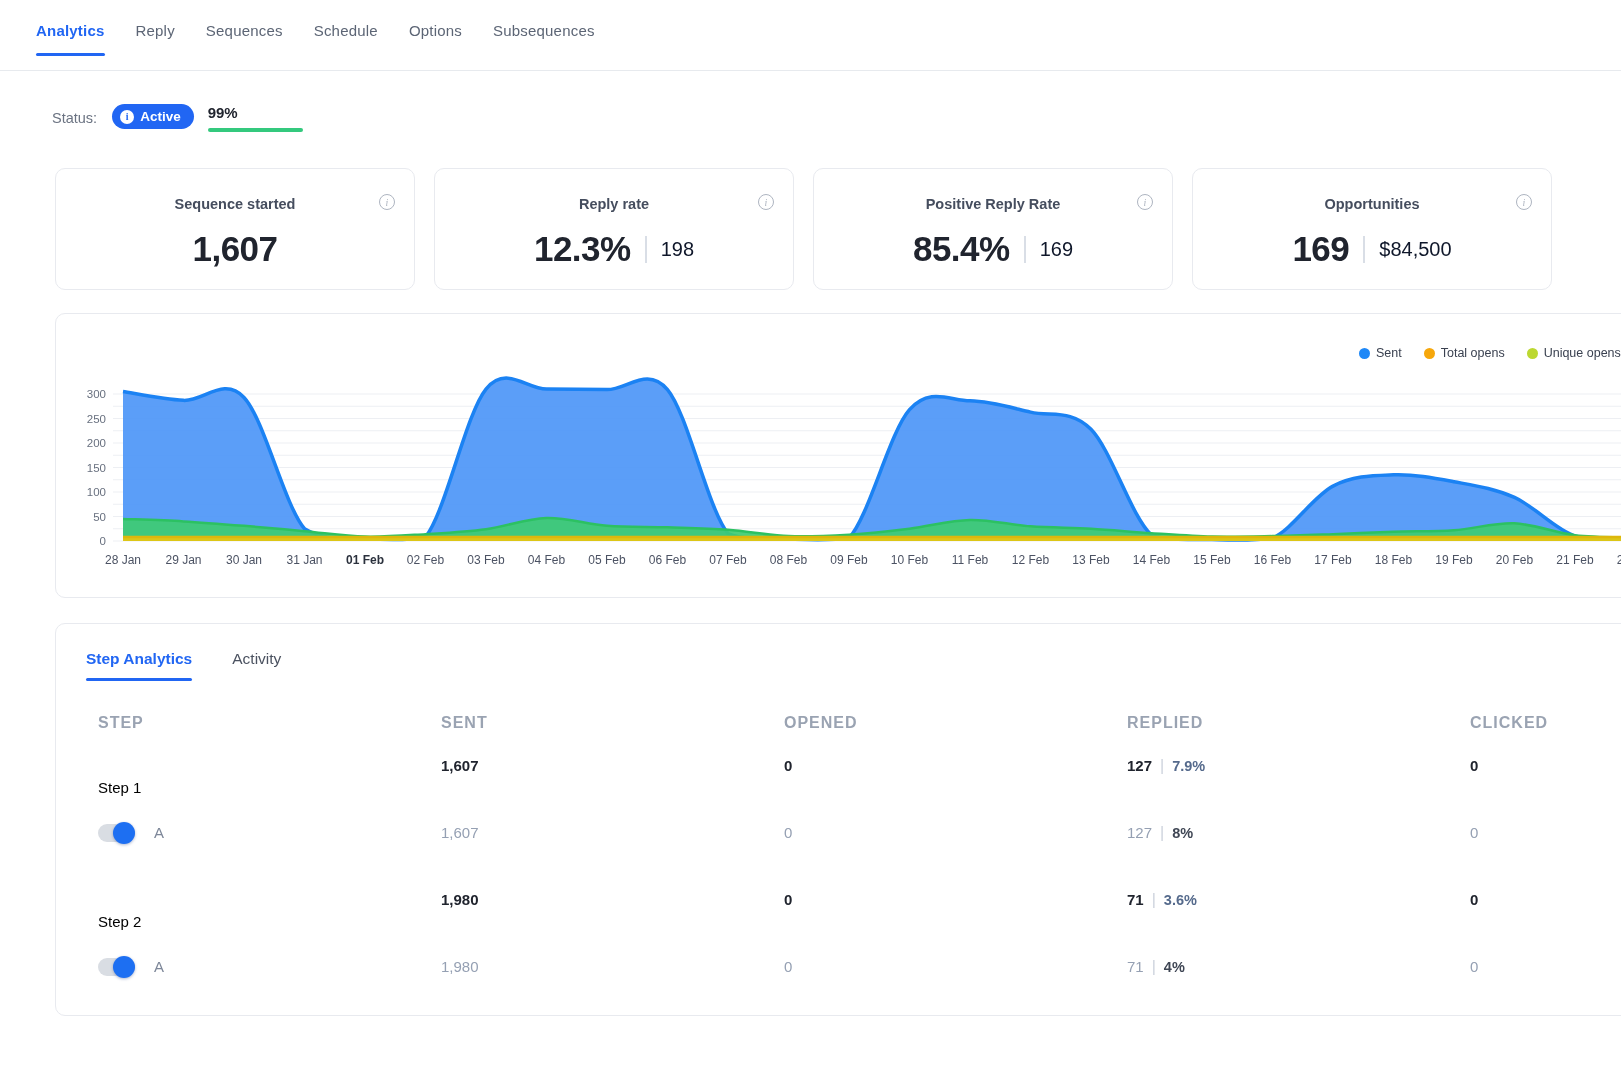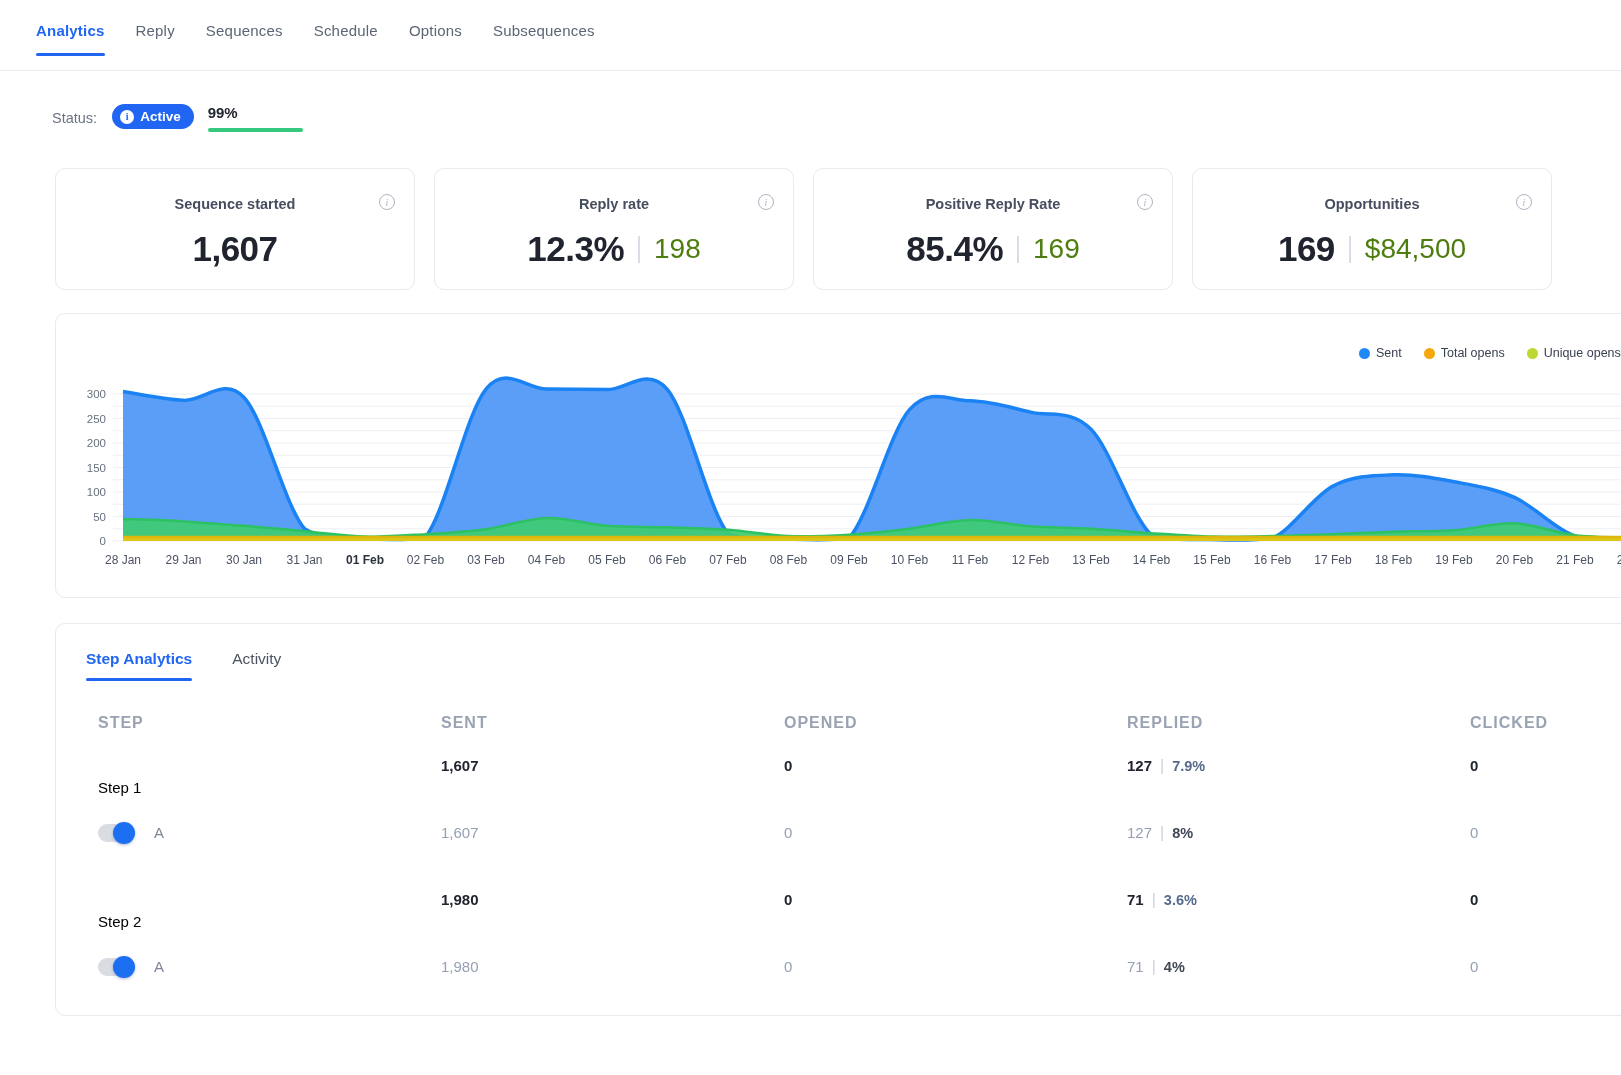--- a/index.html
+++ b/index.html
@@ -28,21 +28,21 @@
   .cards { display:flex; gap:19px; margin:36px 0 0 55px; }
   .card { background:#fff; border:1px solid #e8eaef; border-radius:10px; }
   .stat-card { position:relative; width:360px; height:122px; padding-top:27px; }
   .stat-title { text-align:center; font-size:14.5px; font-weight:600; color:#454d5e; }
   .info-icon { position:absolute; top:25px; right:19px; width:16px; height:16px; border:1.4px solid #aeb5c1;
     border-radius:50%; color:#aeb5c1; font-size:10px; display:flex; align-items:center; justify-content:center;
     font-family:"Liberation Serif",serif; font-style:italic; }
   .stat-value-row { display:flex; align-items:center; justify-content:center; margin-top:17px; }
   .stat-value { font-size:35px; font-weight:700; color:#20242e; letter-spacing:-.5px; }
   .stat-divider { width:2px; height:27px; background:#d9dee6; margin:0 14px; }
-  .stat-sub { font-size:28px; color:#4d7c0f; font-weight:500; }
+  .stat-sub { font-size:20px; color:#0f172a; font-weight:500; }
 
   
   .chart-card { position:relative; margin:23px 0 0 55px; width:1585px; height:285px; }
   .chart-legend { position:absolute; top:32px; left:1303px; display:flex; gap:22px; align-items:center; white-space:nowrap; }
   .legend-item { display:flex; align-items:center; gap:6px; font-size:12.5px; color:#3a4150; }
   .legend-dot { width:11px; height:11px; border-radius:50%; display:inline-block; }
   #chart-svg { position:absolute; top:60px; left:0; }
 
   
   .table-card { margin:25px 0 0 55px; width:1585px; height:393px; padding-top:26px; }

